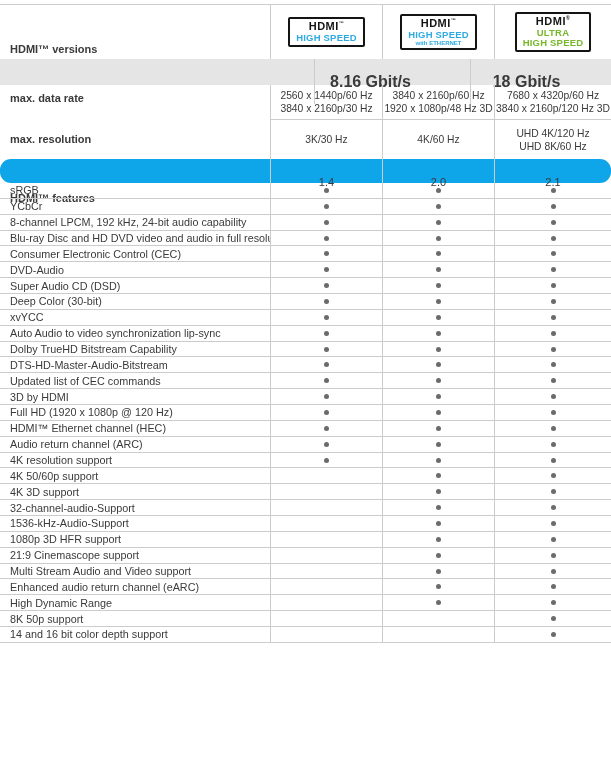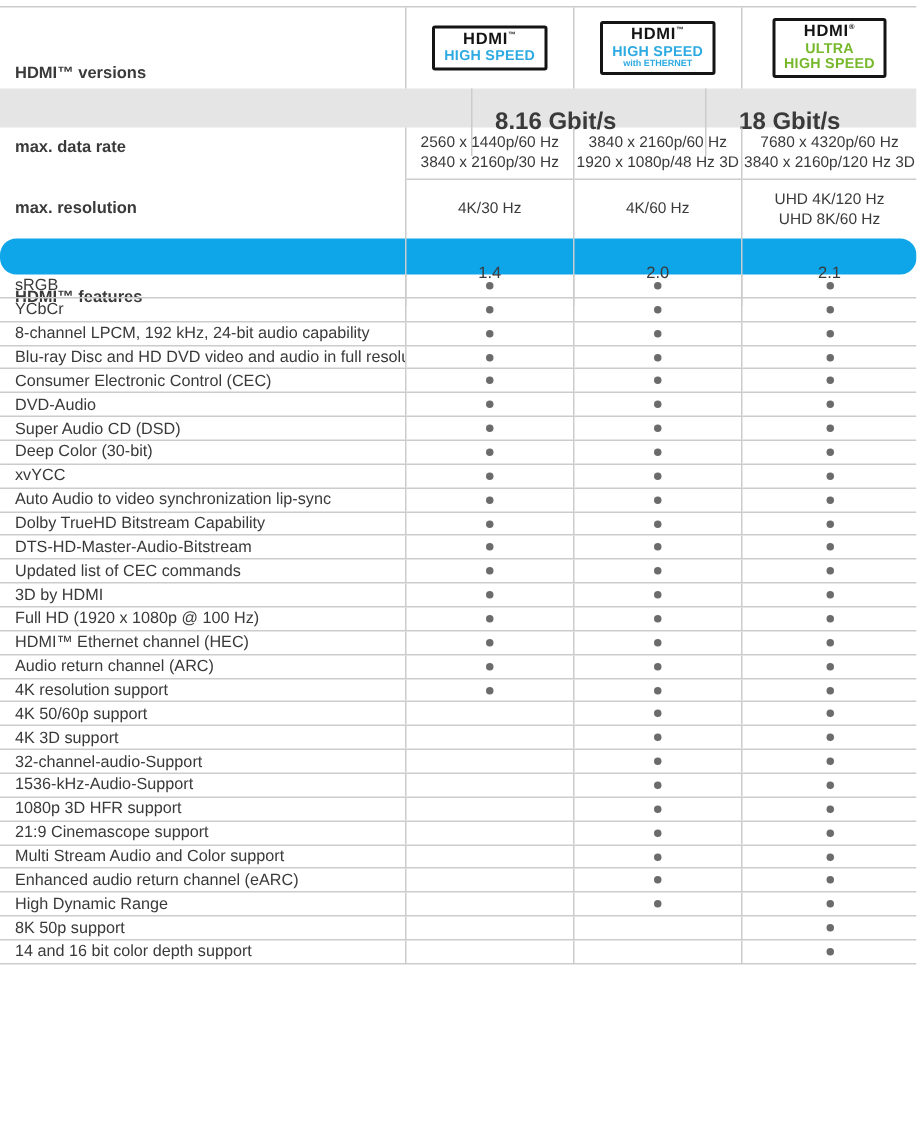--- a/index.html
+++ b/index.html
@@ -84,21 +84,21 @@
   </div>
 
   <div class="grid resolution-row">
     <div class="label-cell">max. resolution</div>
     <div class="res-cell dcell">
       <div class="res-top">
         <span class="res-line">2560 x 1440p/60 Hz</span>
         <span class="res-line">3840 x 2160p/30 Hz</span>
       </div>
       <div class="res-bottom">
-        <span class="res-line">4K/30 Hz</span>
+        <span class="res-line">3K/30 Hz</span>
       </div>
     </div>
     <div class="res-cell dcell">
       <div class="res-top">
         <span class="res-line">3840 x 2160p/60 Hz</span>
         <span class="res-line">1920 x 1080p/48 Hz 3D</span>
       </div>
       <div class="res-bottom">
         <span class="res-line">4K/60 Hz</span>
       </div>
@@ -285,21 +285,21 @@
           <span class="dot"></span>
         </div>
         <div class="dot-cell">
           <span class="dot"></span>
         </div>
         <div class="dot-cell">
           <span class="dot"></span>
         </div>
       </div>
       <div class="grid feature-row">
-        <div class="feature-label">Full HD (1920 x 1080p @ 100 Hz)</div>
+        <div class="feature-label">Full HD (1920 x 1080p @ 120 Hz)</div>
         <div class="dot-cell">
           <span class="dot"></span>
         </div>
         <div class="dot-cell">
           <span class="dot"></span>
         </div>
         <div class="dot-cell">
           <span class="dot"></span>
         </div>
       </div>
@@ -393,21 +393,21 @@
         <div class="feature-label">21:9 Cinemascope support</div>
         <div class="dot-cell"></div>
         <div class="dot-cell">
           <span class="dot"></span>
         </div>
         <div class="dot-cell">
           <span class="dot"></span>
         </div>
       </div>
       <div class="grid feature-row">
-        <div class="feature-label">Multi Stream Audio and Color support</div>
+        <div class="feature-label">Multi Stream Audio and Video support</div>
         <div class="dot-cell"></div>
         <div class="dot-cell">
           <span class="dot"></span>
         </div>
         <div class="dot-cell">
           <span class="dot"></span>
         </div>
       </div>
       <div class="grid feature-row">
         <div class="feature-label">Enhanced audio return channel (eARC)</div>

